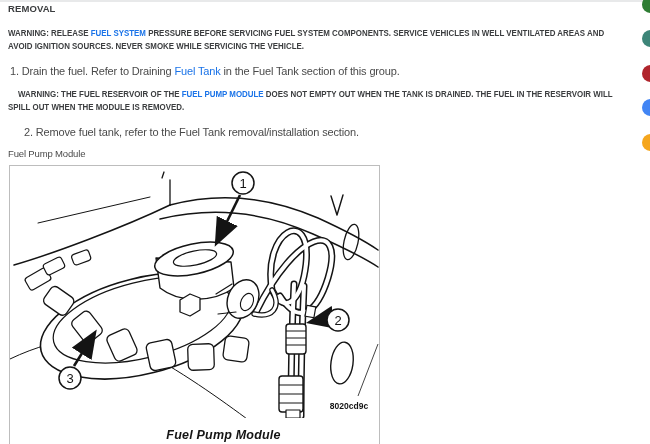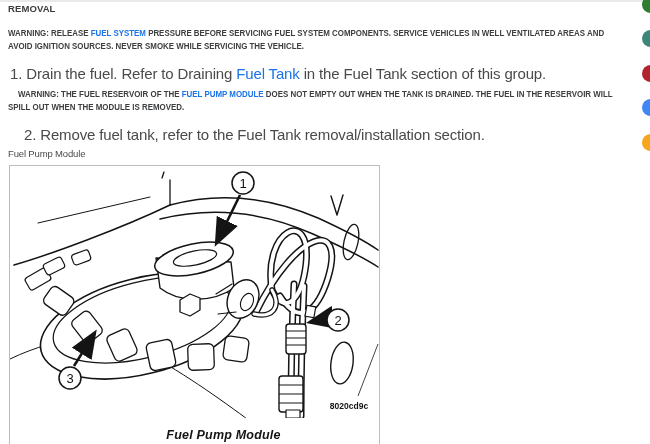--- a/index.html
+++ b/index.html
@@ -21,21 +21,21 @@
   .warn {
     position:absolute; left:8px; width:747px;
     transform:scaleX(0.833); transform-origin:left top;
     font-size:9.5px; font-weight:bold; color:#3b3d3f;
     line-height:12.5px;
   }
   .warn-1 { top:27px; }
   .warn-2 { top:88px; text-indent:12px; }
   .step {
     position:absolute; left:10px;
-    font-size:15px; color:#4a4a4a; letter-spacing:-0.15px;
+    font-size:11px; color:#4a4a4a; letter-spacing:-0.15px;
     white-space:nowrap;
     text-align:center;
   }
   .step-1 { top:65px; }
   .step-2 { top:126px;margin-left:14px; }
   a.doclink { color:#1a73e8; text-decoration:none; cursor:pointer; }
   .fig-label {
     position:absolute; left:8px; top:148px;
     font-size:9.5px; color:#4a4a4a; letter-spacing:-0.15px;
   }

